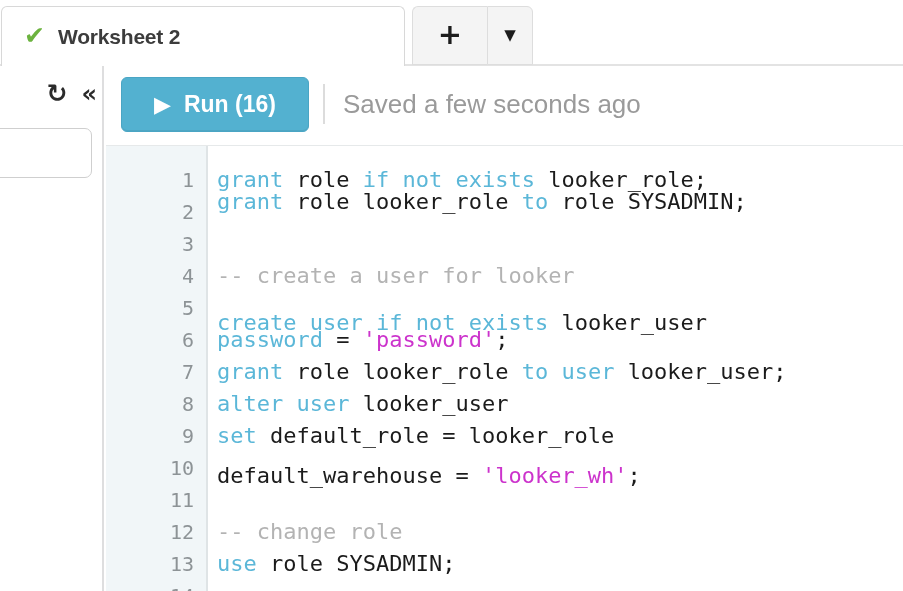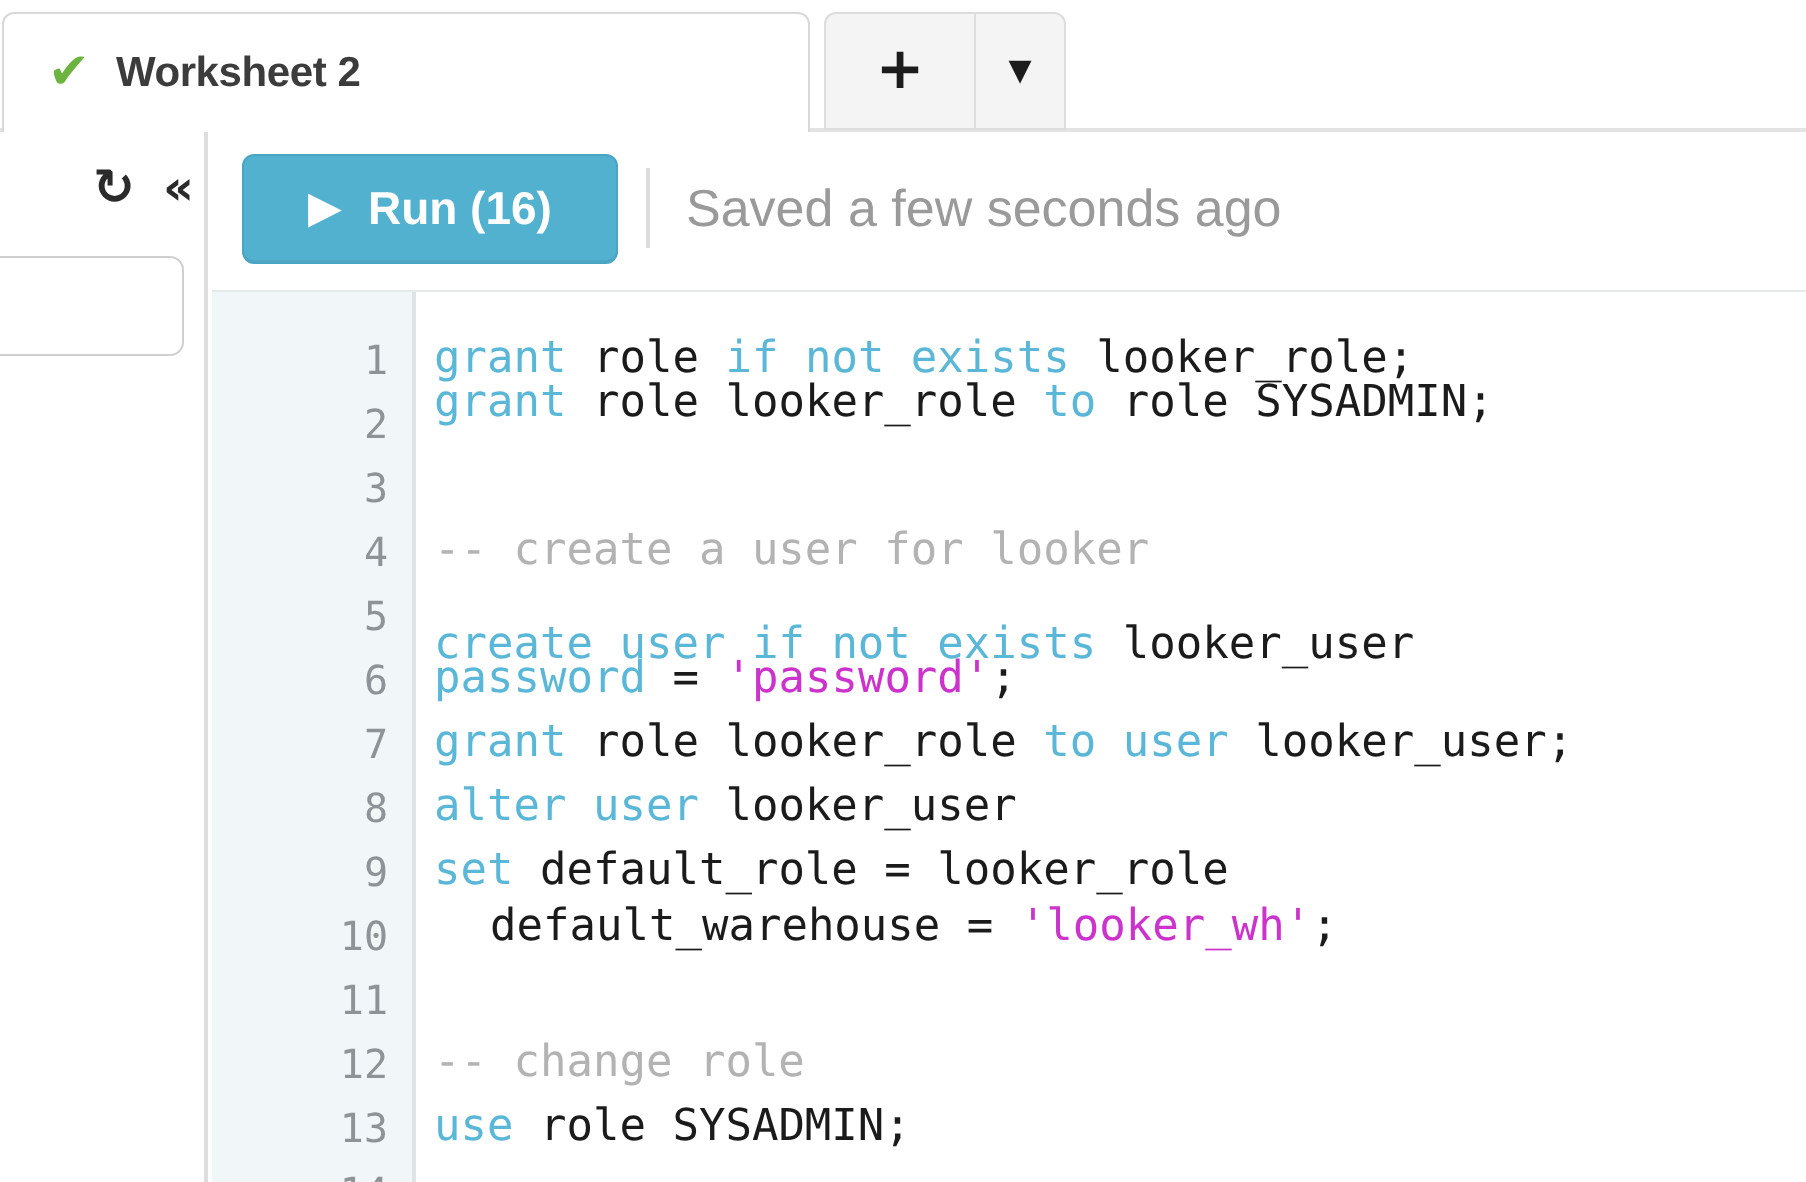--- a/index.html
+++ b/index.html
@@ -224,21 +224,21 @@
     <div class="code-area">
         <div class="code-line" style="top: 18px;"><span class="kw">grant </span><span class="pln">role </span><span class="kw">if not exists </span><span class="pln">looker_role;</span></div>
         <div class="code-line" style="top: 40px;"><span class="kw">grant </span><span class="pln">role looker_role </span><span class="kw">to </span><span class="pln">role SYSADMIN;</span></div>
         <div class="code-line" style="top: 82px;"></div>
         <div class="code-line" style="top: 114px;"><span class="cmt">-- create a user for looker</span></div>
         <div class="code-line" style="top: 161px;"><span class="kw">create user </span><span class="pln"></span><span class="kw">if not exists </span><span class="pln">looker_user</span></div>
         <div class="code-line" style="top: 210px;"><span class="kw">grant </span><span class="pln">role looker_role </span><span class="kw">to user </span><span class="pln">looker_user;</span></div>
         <div class="code-line" style="top: 178px;"><span class="kw">password </span><span class="pln">= </span><span class="str">'password'</span><span class="pln">;</span></div>
         <div class="code-line" style="top: 242px;"><span class="kw">alter user </span><span class="pln">looker_user</span></div>
         <div class="code-line" style="top: 274px;"><span class="kw">set </span><span class="pln">default_role = looker_role</span></div>
-        <div class="code-line" style="top: 302px; margin-left: 28px;"><span class="pln">default_warehouse = </span><span class="str">'looker_wh'</span><span class="pln">;</span></div>
+        <div class="code-line" style="top: 314px;"><span class="pln">default_warehouse = </span><span class="str">'looker_wh'</span><span class="pln">;</span></div>
         <div class="code-line" style="top: 338px;"></div>
         <div class="code-line" style="top: 370px;"><span class="cmt">-- change role</span></div>
         <div class="code-line" style="top: 402px;"><span class="kw">use </span><span class="pln">role SYSADMIN;</span></div>
         <div class="code-line" style="top: 434px;"></div>
       </div>
   </div>
 
 </div>
 
 </body></html>

